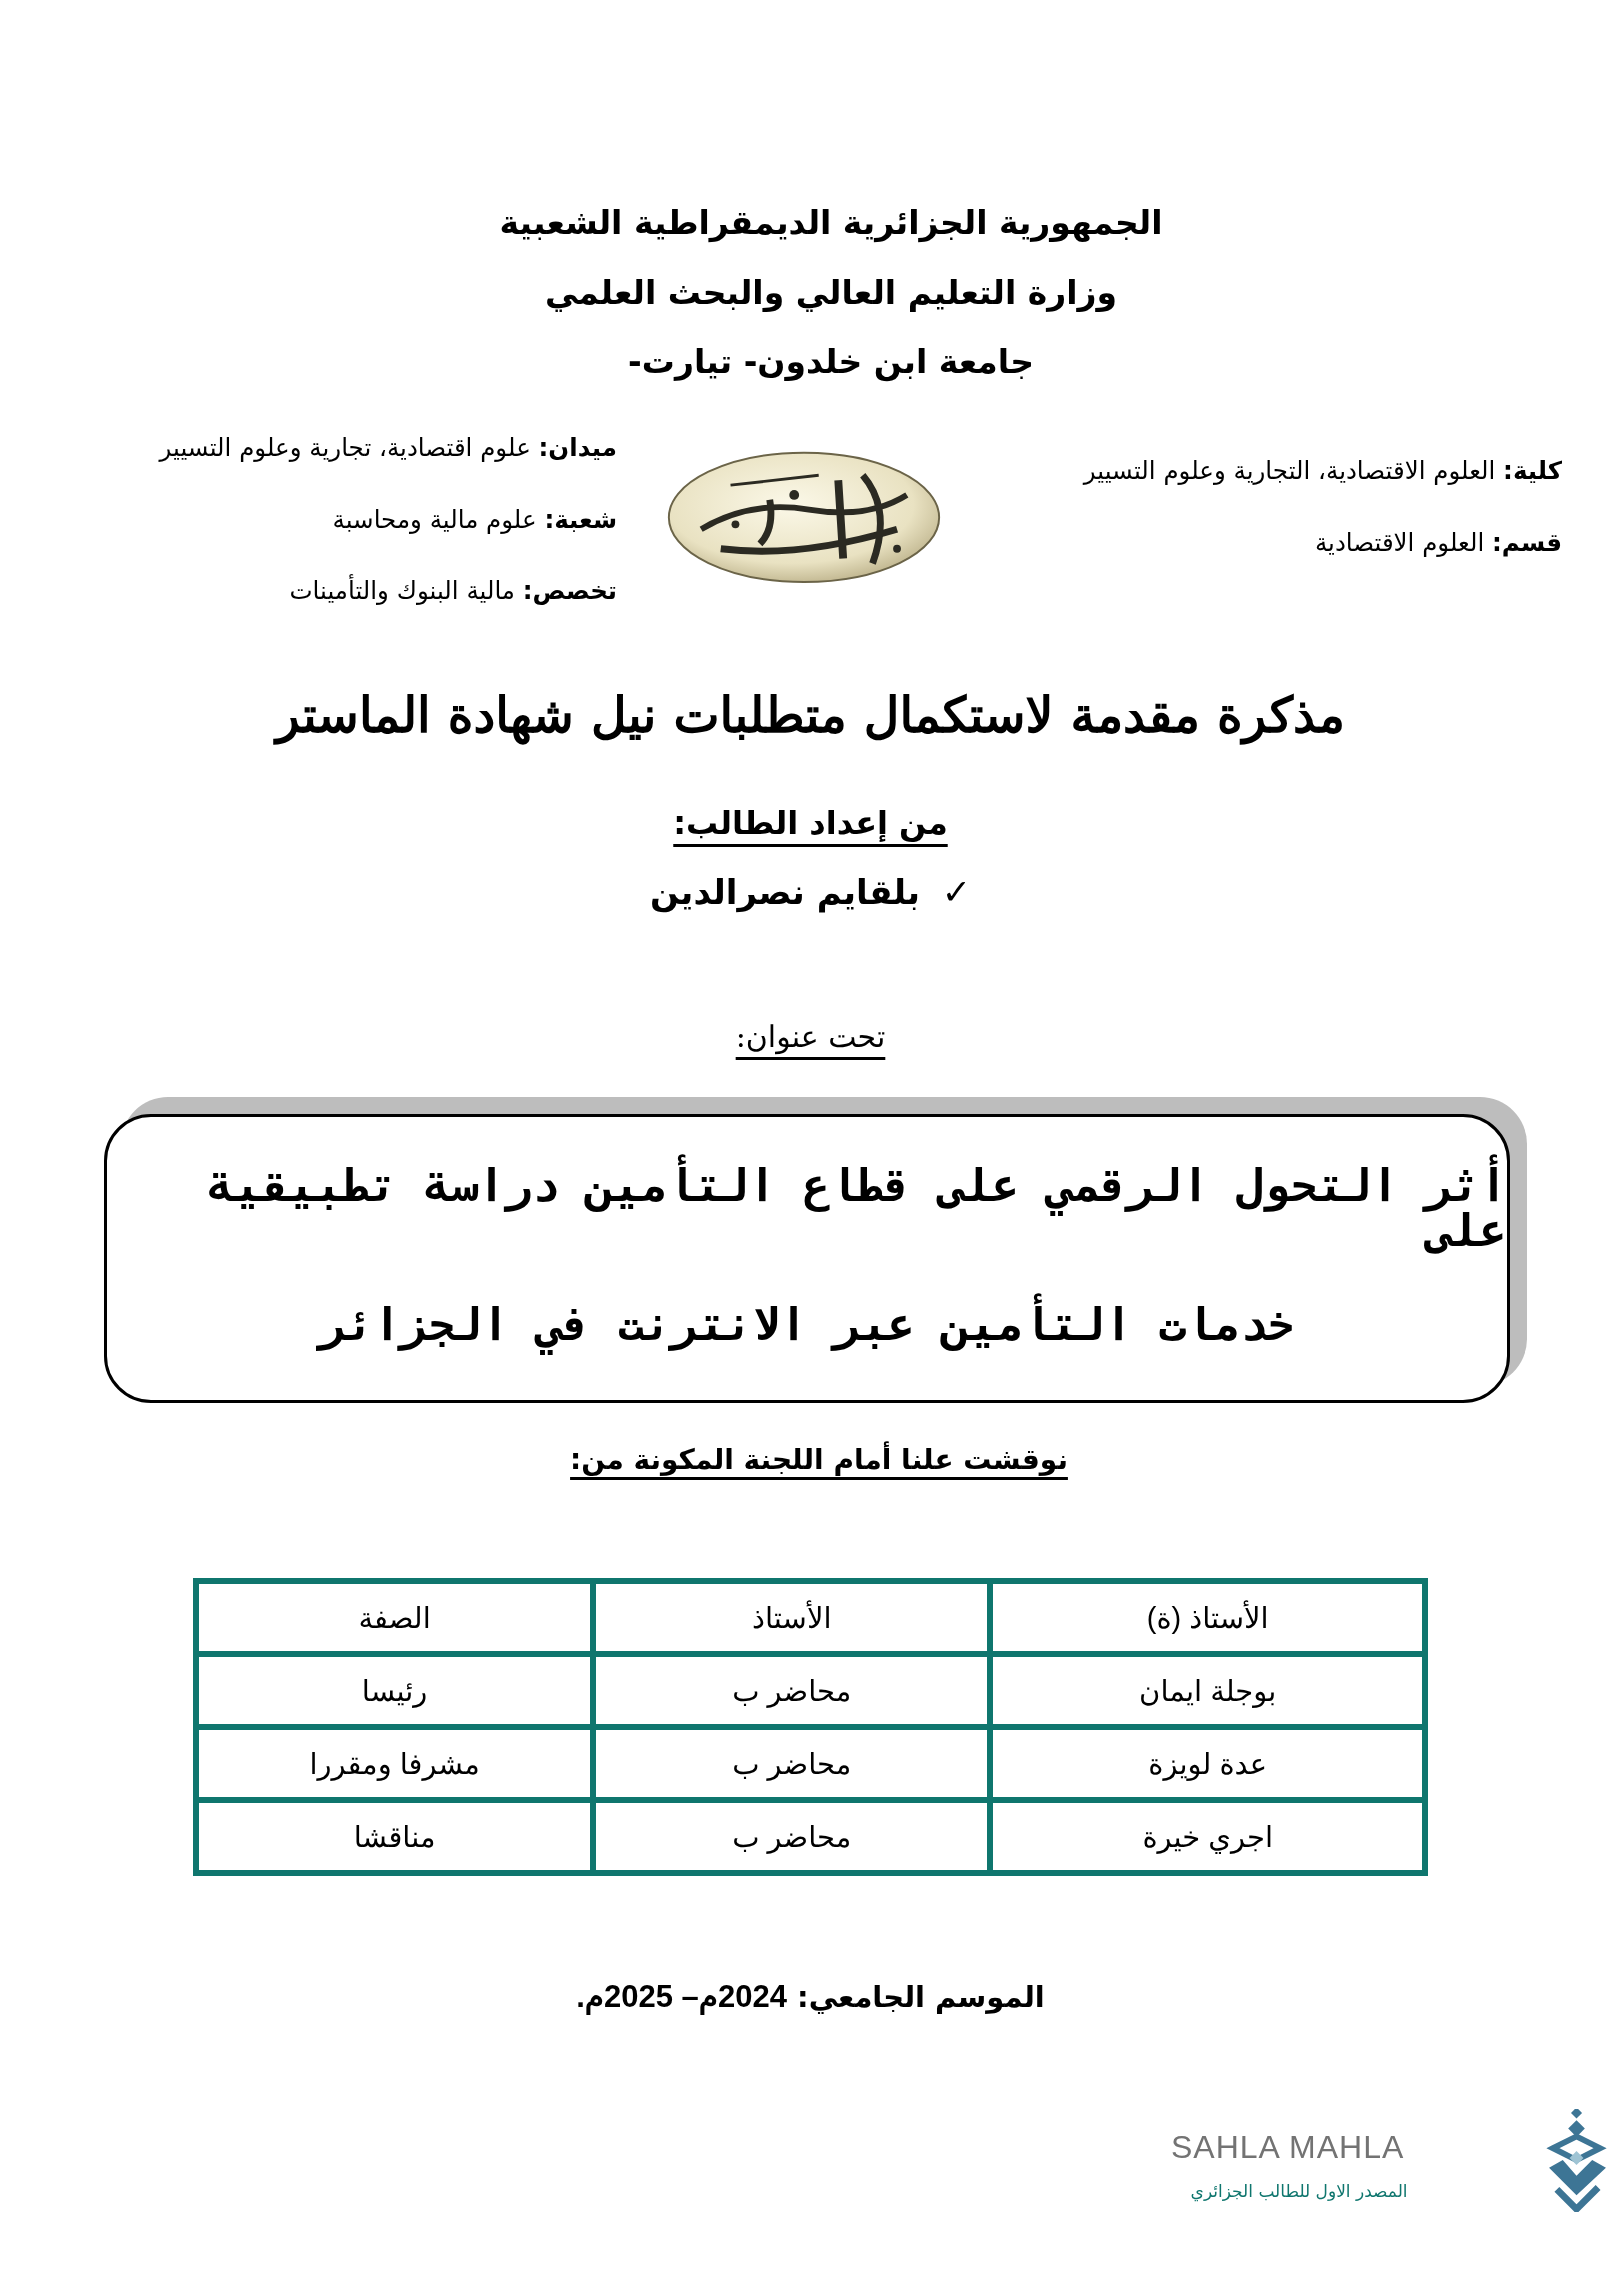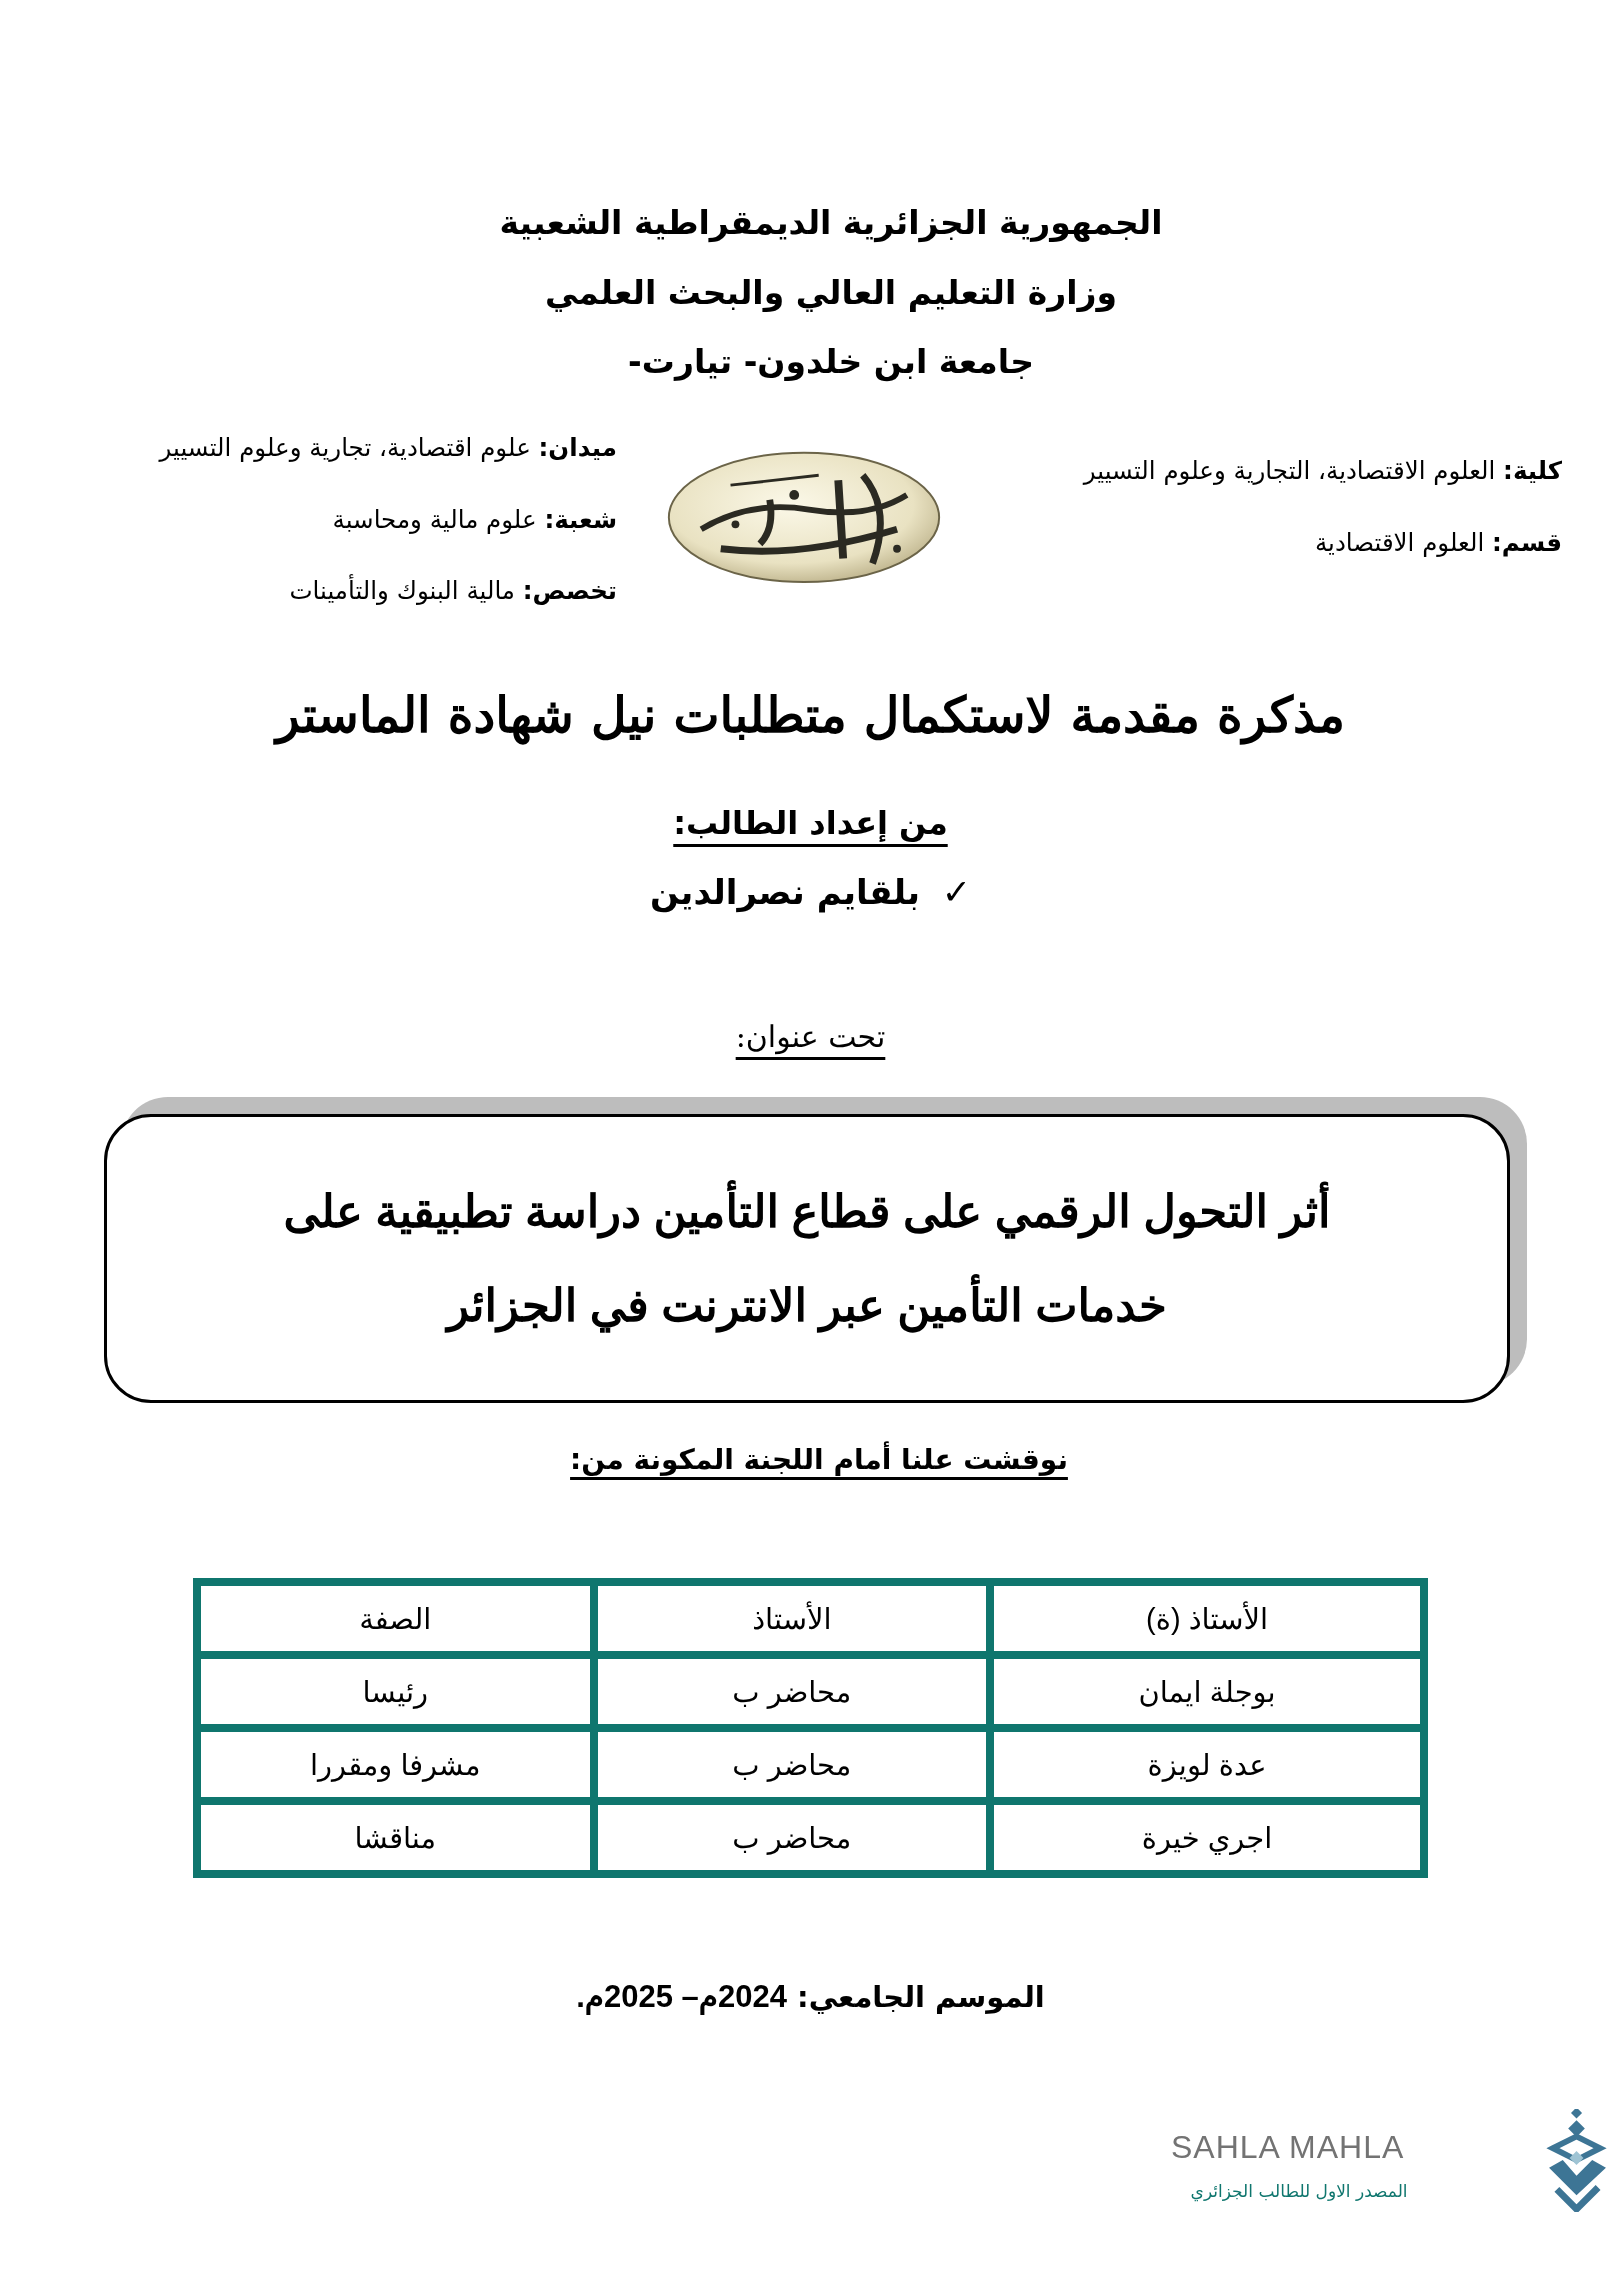--- a/index.html
+++ b/index.html
@@ -29,28 +29,28 @@
     #prepared-by span { text-decoration: underline; text-decoration-thickness: 2.9px; text-underline-offset: 9.8px; }
     #student-line { top: 872px; font-weight: bold; font-size: 34px; }
     #student-line .check { font-size: 35px; margin-left: 9.8px; }
 
     #under-title { top: 1019px; font-family: "DejaVu Serif", serif; font-weight: normal; font-size: 30px; }
     #under-title span { text-decoration: underline; text-decoration-thickness: 2.9px; text-underline-offset: 9.8px; }
 
     #title-shadow { left: 121px; top: 1097px; width: 1406px; height: 289px; background: #bdbdbd; border-radius: 47px; }
     #title-box { left: 104px; top: 1114px; width: 1406px; height: 289px; background: #fff; border: 3.9px solid #000; border-radius: 47px;
                  display: flex; flex-direction: column; justify-content: center; align-items: center; }
-    #title-box .tline { font-family: Liberation Sans, sans-serif; font-weight: bold; font-size: 45px; line-height: 1; text-align: right; }
+    #title-box .tline { font-family: Liberation Mono, monospace; font-weight: bold; font-size: 45px; line-height: 1; text-align: right; }
     #title-box .tline + .tline { margin-top: 49px; }
 
     #committee-heading { top: 1443px; font-weight: bold; font-size: 28px; }
     #committee-heading span { text-decoration: underline; text-decoration-thickness: 2.9px; text-underline-offset: 7.8px; margin-left: 17px; }
 
     #committee-table { left: 193px; top: 1578px; width: 1235px; border-collapse: collapse; direction: rtl; }
-    #committee-table td { border: 8px solid #0f766e; height: 73px; text-align: center; vertical-align: middle; font-size: 29px; font-family: "Liberation Sans", sans-serif; }
+    #committee-table td { border: 6px solid #0f766e; height: 73px; text-align: center; vertical-align: middle; font-size: 29px; font-family: "Liberation Sans", sans-serif; }
     #committee-table td.c1 { width: 361px; }
     #committee-table td.c2 { width: 361px; }
     #committee-table td.c3 { width: 395px; }
     #committee-table tr.head td { font-size: 29px; }
 
     #season { top: 1978px; font-size: 29px; font-weight: bold; }
     #season .y { font-family: "Liberation Sans", sans-serif; font-size: 31px; }
 
     #watermark { left: 1171px; top: 2107px; width: 441px; height: 108px; }
     #wm-brand { position: absolute; left: 0; top: 21.6px; font-family: "Liberation Sans", sans-serif; font-size: 32px; color: #737373; letter-spacing: 1px; direction: ltr; white-space: nowrap; }

